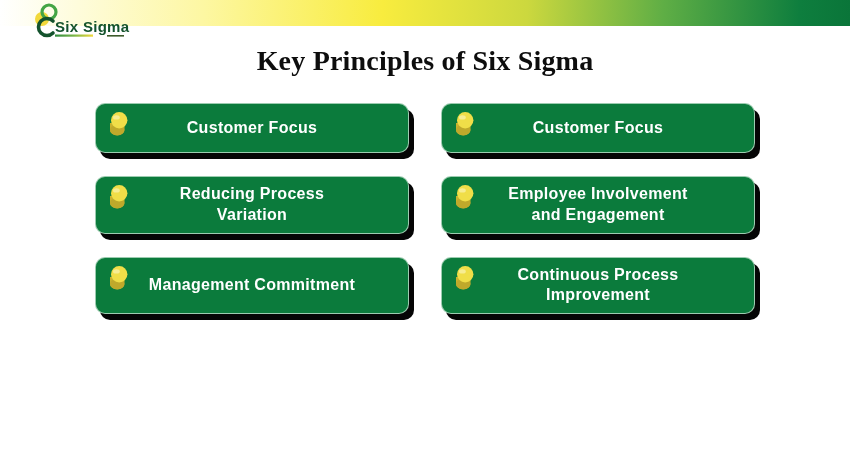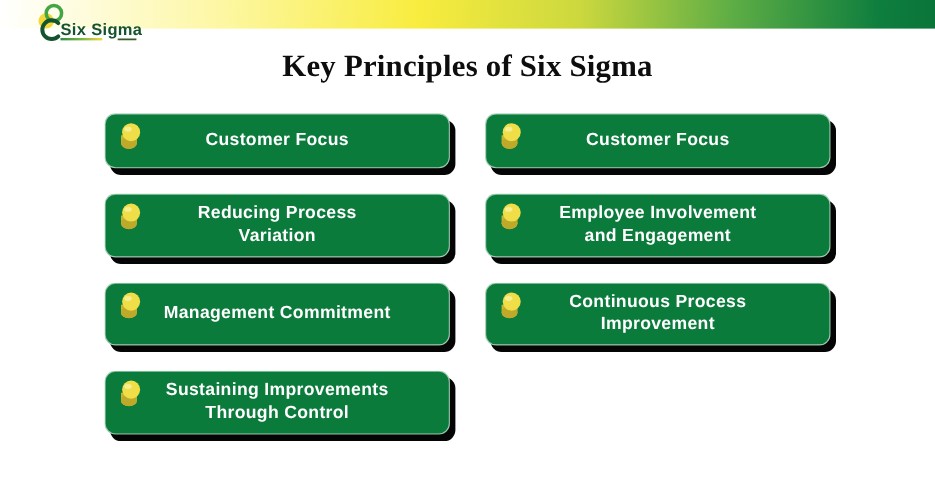--- a/index.html
+++ b/index.html
@@ -159,24 +159,14 @@
     <svg class="pin" viewBox="0 0 21 26">
       <path d="M2 12 h14.5 v7 a7.25 5.4 0 0 1 -14.5 0 z" fill="#c8b22e"></path>
       <ellipse cx="9.2" cy="19" rx="7.2" ry="5.2" fill="#bfa92b"></ellipse>
       <circle cx="11.2" cy="9.2" r="8.2" fill="#f0de48"></circle>
       <ellipse cx="8.4" cy="6.4" rx="3.4" ry="2.2" fill="#f8f0a0" opacity="0.85"></ellipse>
     </svg>
     <span class="card-label">Continuous Process
 Improvement</span>
   </div>
 
-  <div class="card">
-    <svg class="pin" viewBox="0 0 21 26">
-      <path d="M2 12 h14.5 v7 a7.25 5.4 0 0 1 -14.5 0 z" fill="#c8b22e"></path>
-      <ellipse cx="9.2" cy="19" rx="7.2" ry="5.2" fill="#bfa92b"></ellipse>
-      <circle cx="11.2" cy="9.2" r="8.2" fill="#f0de48"></circle>
-      <ellipse cx="8.4" cy="6.4" rx="3.4" ry="2.2" fill="#f8f0a0" opacity="0.85"></ellipse>
-    </svg>
-    <span class="card-label">Sustaining Improvements
-Through Control</span>
-  </div>
 
 </main>
 
 </body></html>

